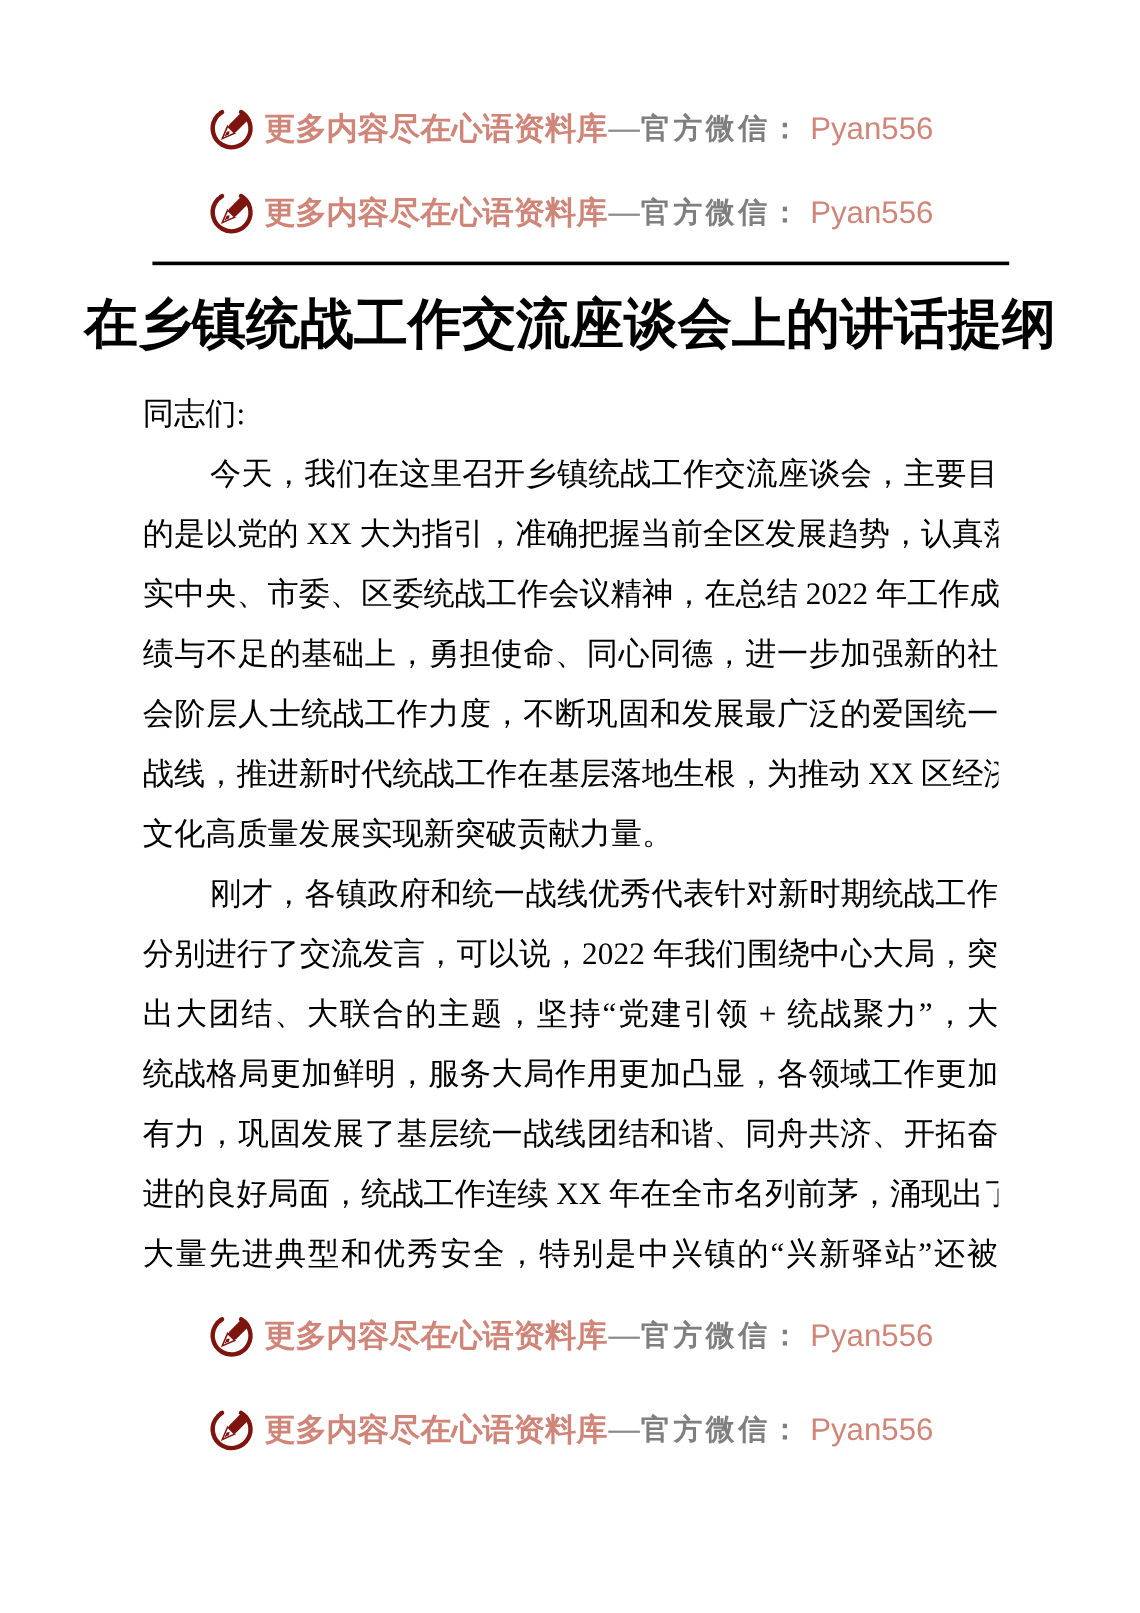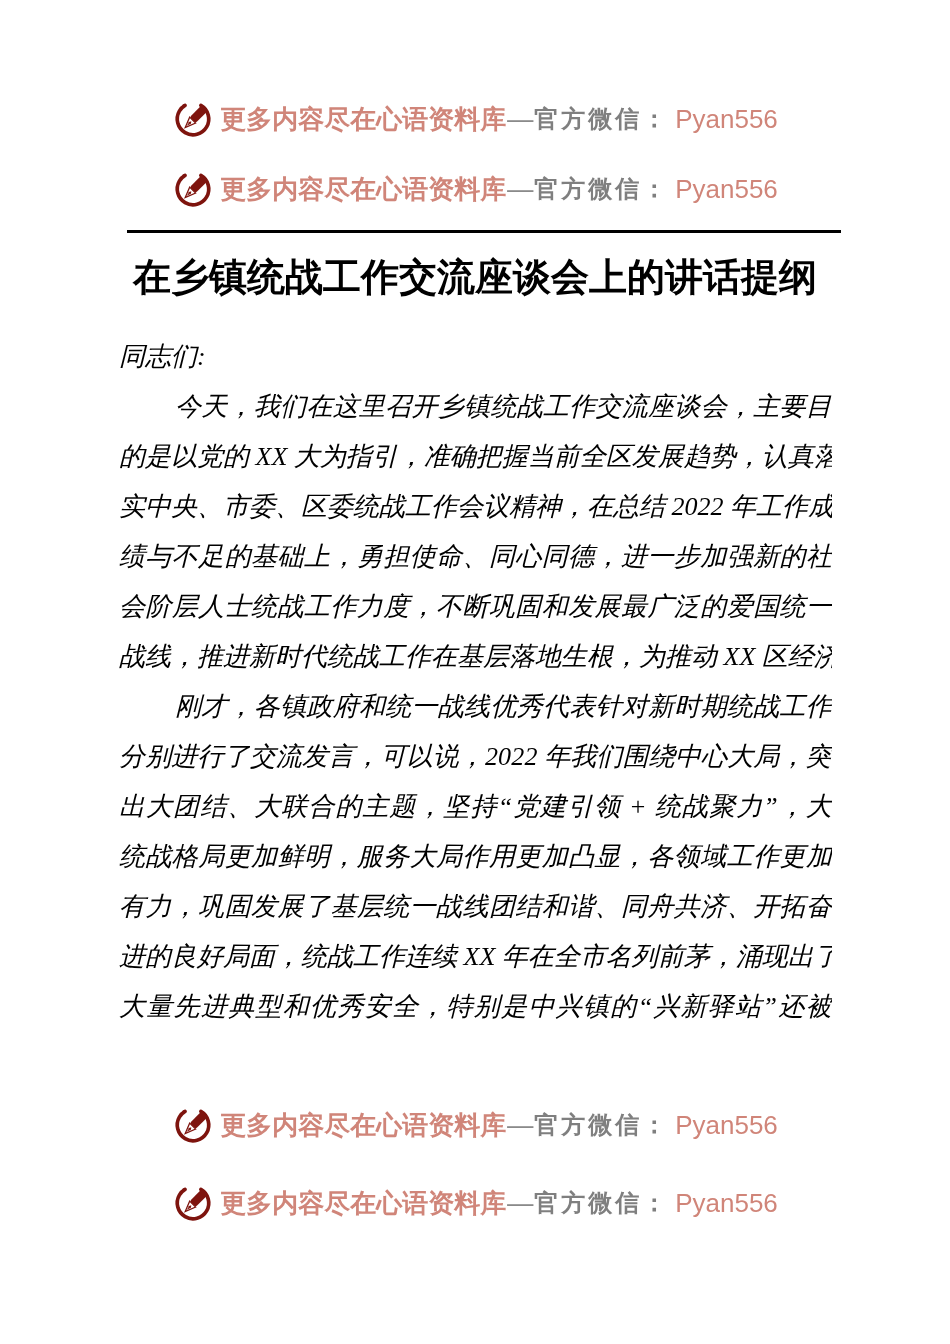--- a/index.html
+++ b/index.html
@@ -7,21 +7,21 @@
     --label-color:#7f7f7f;
     --logo-color:#7e140e;
     --ink:#000000;
   }
   *{margin:0;padding:0;box-sizing:border-box;}
   html,body{background:#ffffff;}
   body{font-family:"Liberation Serif","DejaVu Serif",serif;}
   .page{
     position:relative;
     width:950px;height:1212px;
-    margin:12px auto;
+    margin:0 auto;
     background:#ffffff;
     overflow:hidden;
   }
   
   .wm-row{
     position:absolute;left:0;right:0;height:46px;
     display:flex;align-items:center;justify-content:center;
     white-space:nowrap;
   }
   .wm-row.pos-1{top:84px;}
@@ -51,27 +51,27 @@
   }
   
   .header-rule{
     position:absolute;top:218px;left:127px;width:714px;height:3px;
     background:var(--ink);
   }
   
   .doc-title{
     position:absolute;top:240px;left:0;right:0;
     text-align:center;
-    font-size:38px;font-weight:bold;color:var(--ink);
+    font-size:45px;font-weight:bold;color:var(--ink);
     letter-spacing:0px;
   }
   
   .doc-body{
     position:absolute;top:320px;left:119px;width:713px;
-    font-size:26px;color:var(--ink);font-style:italic;
+    font-size:26px;color:var(--ink);
   }
   .body-line{
     height:50px;line-height:50px;
     white-space:nowrap;overflow:hidden;
   }
   .body-line.fill{
     display:flex;justify-content:space-between;align-items:center;
     white-space:normal;
   }
   .body-line.indent{padding-left:56px;}
@@ -304,20 +304,21 @@
         <span>推</span>
         <span>动</span>
         <span>&nbsp;</span>
         <span>X</span>
         <span>X</span>
         <span>&nbsp;</span>
         <span>区</span>
         <span>经</span>
         <span>济</span>
       </div>
+      <div class="body-line">文化高质量发展实现新突破贡献力量。</div>
       <div class="body-line indent fill">
         <span>刚</span>
         <span>才</span>
         <span>，</span>
         <span>各</span>
         <span>镇</span>
         <span>政</span>
         <span>府</span>
         <span>和</span>
         <span>统</span>

